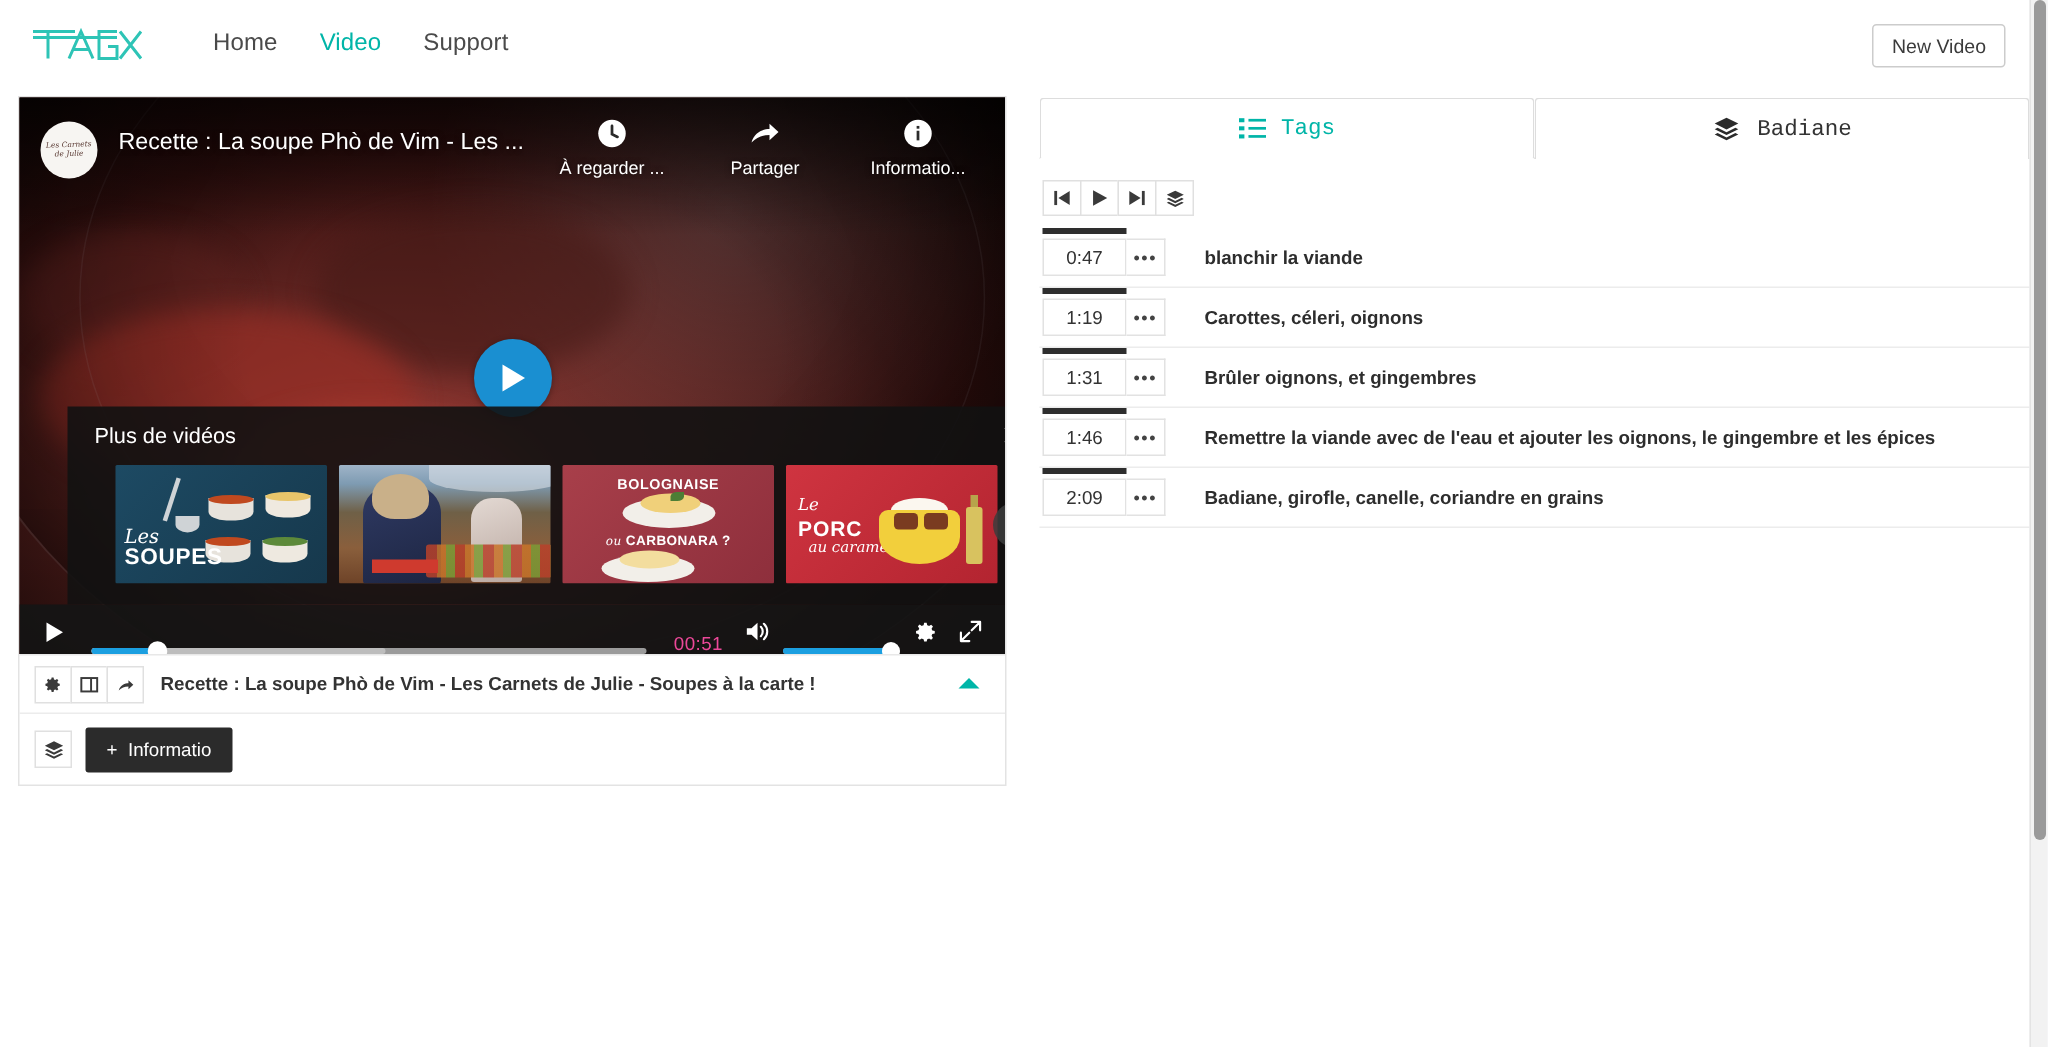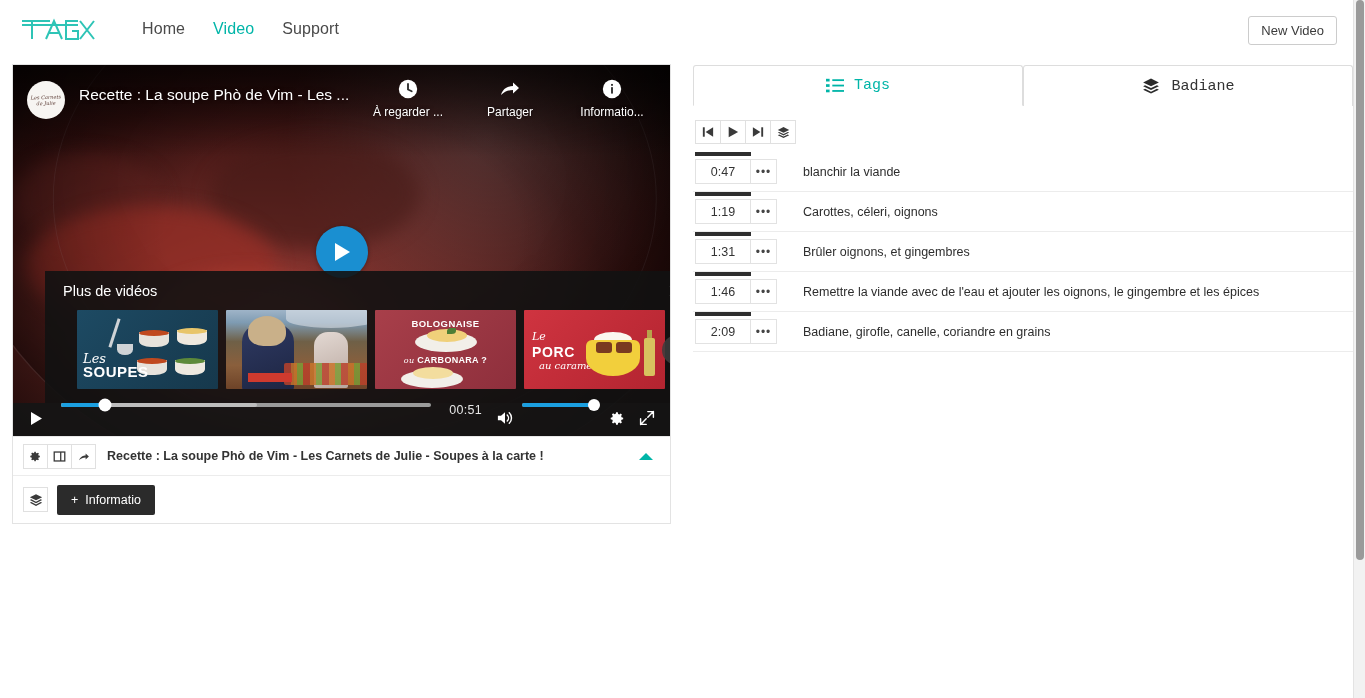--- a/index.html
+++ b/index.html
@@ -235,22 +235,22 @@
   .porc-rice { position:absolute; left:70px; top:22px; width:38px; height:16px; background:#fbf7ef; border-radius:50%; }
   .porc-meat1{ position:absolute; left:72px; top:32px; width:16px; height:11px; background:#7a3b20; border-radius:3px; }
   .porc-meat2{ position:absolute; left:92px; top:32px; width:16px; height:11px; background:#7a3b20; border-radius:3px; }
   .porc-bot  { position:absolute; left:120px; top:28px; width:11px; height:38px; background:#d8c25f; border-radius:2px; }
   .porc-bot-n{ position:absolute; left:123px; top:20px; width:5px; height:10px; background:#b7a34b; }
 
   
   .ctrl-bar {
     position: absolute; left: 0; bottom: 0; width: 100%; height: 33px;
     background: rgba(20,20,20,.93);
-    display: flex; align-items: flex-start; padding: 0 8px;
-    color: #e5e5e5;
+    display: flex; align-items: flex-end; padding: 0 8px;
+    color: #ec4899;
   }
   .ctrl-btn {
     width: 30px; height: 30px; display: flex; align-items: center; justify-content: center;
     cursor: pointer; flex: 0 0 auto;
   }
   .seek {
     position: relative; flex: 1 1 auto; height: 4px; margin: 0 10px;
     background: #9b9b9b; border-radius: 2px; cursor: pointer;
   }
   .seek-buf { position: absolute; left:0; top:0; height:100%; background:#bdbdbd; border-radius:2px; }
@@ -327,21 +327,21 @@
     width: 56px; height: 25px; border: 1px solid #e2e2e2; background: #fff;
     display: flex; align-items: center; justify-content: center;
     font-size: 12.5px; color: #333; cursor: pointer; flex: 0 0 auto;
   }
   .tag-menu {
     width: 26px; height: 25px; border: 1px solid #e2e2e2; border-left: none;
     background: #fff; display: flex; align-items: center; justify-content: center;
     cursor: pointer; flex: 0 0 auto; color: #444; font-size: 12px; letter-spacing: 1px;
   }
   .tag-text {
-    margin-left: 26px; font-size: 12.5px; font-weight: normal; color: #2d2d2d;
+    margin-left: 26px; font-size: 12.5px; font-weight: bold; color: #2d2d2d;
     white-space: nowrap; overflow: hidden; text-overflow: ellipsis;
   }
 
   
   .scrollbar {
     position: absolute; right: 0; top: 0; width: 12px; height: 698px;
     background: #f2f2f2; border-left: 1px solid #e3e3e3;
   }
   .scroll-thumb {
     position: absolute; left: 2px; top: 0px; width: 8px; height: 560px;

